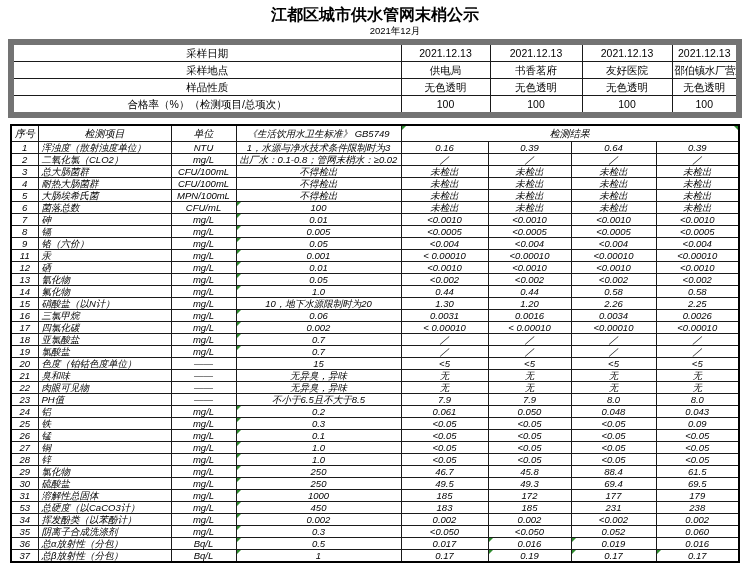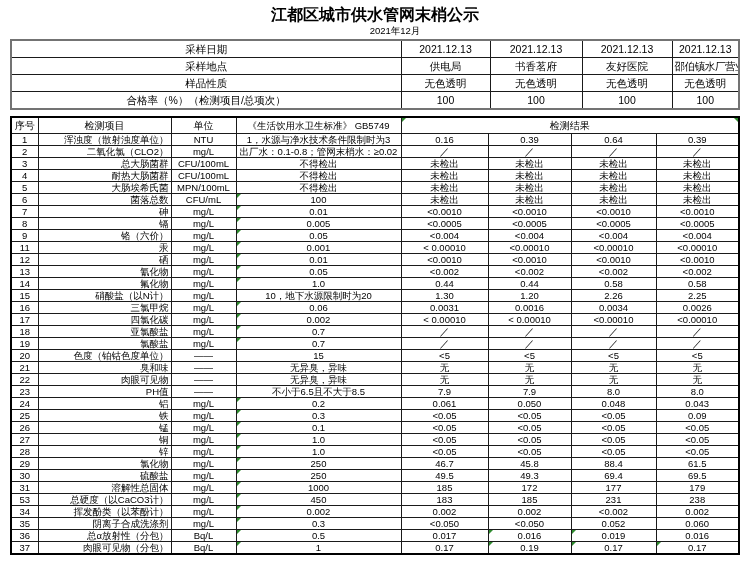--- a/index.html
+++ b/index.html
@@ -3,26 +3,26 @@
 <meta charset="utf-8">
 <style>
   html,body{margin:0;padding:0;background:#ffffff;}
   .page{width:750px;height:580px;background:#ffffff;position:relative;overflow:hidden;
         font-family:"Liberation Sans","DejaVu Sans",sans-serif;color:#000;}
   .title{ text-align:center;font-size:16px;font-weight:bold;padding-top:5px;line-height:20px;}
   .subtitle{text-align:center;font-size:9.5px;line-height:11px;margin-left:40px;}
   table{table-layout:fixed;border-collapse:collapse;margin:0 auto;width:728px;}
   td,th{border:1px solid #1a1a1a;padding:0 2px;overflow:hidden;white-space:nowrap;
         text-align:center;font-weight:normal;position:relative;}
-  .info-table{margin-top:3px;border:2px solid #737373;padding-left:32px;}
+  .info-table{margin-top:3px;border:6px solid #737373;padding-left:32px;}
   .info-table td{height:16px;font-size:10.5px;line-height:16px;}
-  .main-table{margin-top:6px;border:2px solid #000;}
+  .main-table{margin-top:6px;border:2px solid #000;font-style:italic;}
   .main-table th{height:15px;font-size:10px;line-height:15px;}
   .main-table td{height:11px;font-size:9.5px;line-height:11px;}
-  .c-item{text-align:right;padding-left:19px;}
+  .c-item{text-align:left;padding-left:3px;}
   .tight{font-size:8.5px;letter-spacing:-0.4px;}
   
   .gm::before{content:"";position:absolute;top:0;left:0;width:0;height:0;
       border-top:4px solid var(--mark,#2e8b2e);border-right:4px solid transparent;}
   .gmr::after{content:"";position:absolute;top:0;right:0;width:0;height:0;
       border-top:4px solid var(--mark,#2e8b2e);border-left:4px solid transparent;}
 </style>
 </head>
 <body>
 
@@ -426,21 +426,21 @@
           <td class="c-item">总α放射性（分包）</td>
           <td>Bq/L</td>
           <td class="gm">0.5</td>
           <td>0.017</td>
           <td class="gm">0.016</td>
           <td class="gm">0.019</td>
           <td>0.016</td>
         </tr>
         <tr>
           <td>37</td>
-          <td class="c-item">肉眼可见物（分包）</td>
+          <td class="c-item">总β放射性（分包）</td>
           <td>Bq/L</td>
           <td class="gm">1</td>
           <td>0.17</td>
           <td class="gm">0.19</td>
           <td class="gm">0.17</td>
           <td class="gm">0.17</td>
         </tr>
       </tbody>
   </table>
 </div>

